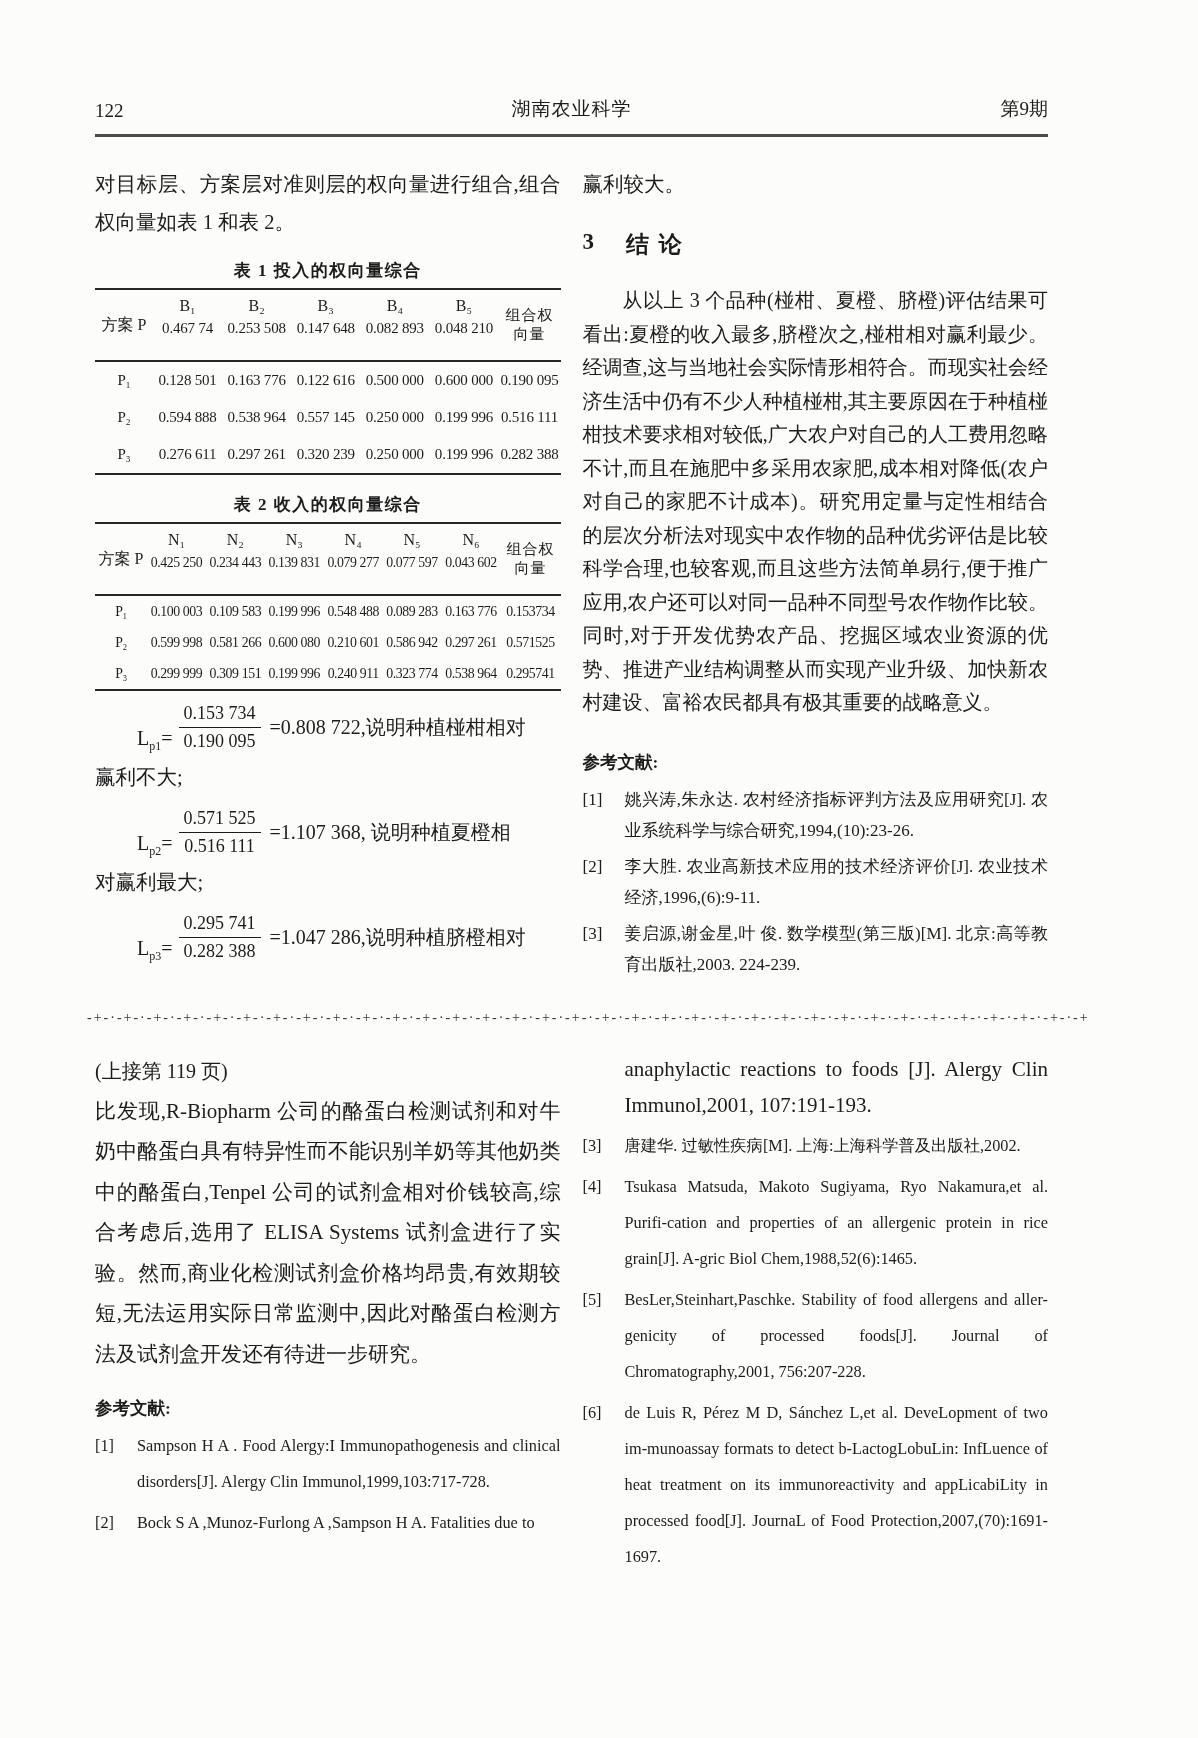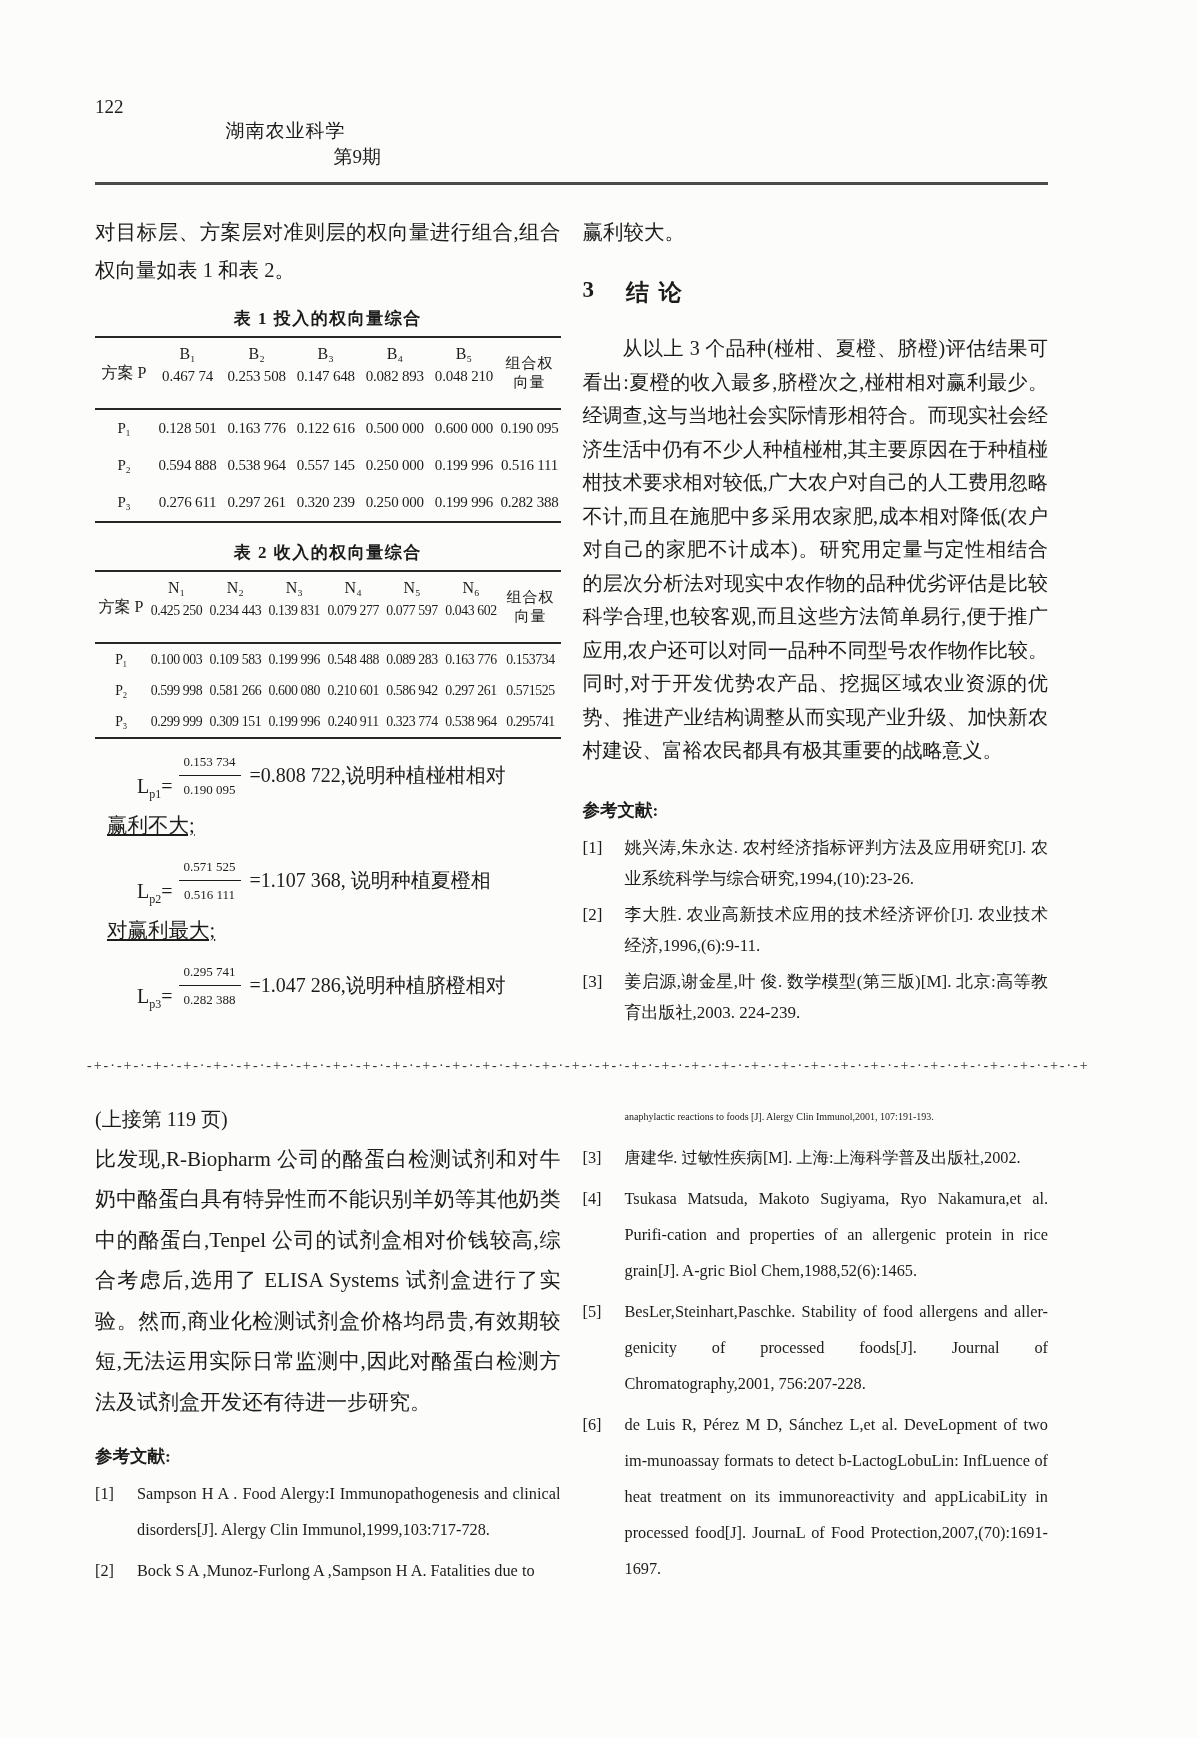--- a/index.html
+++ b/index.html
@@ -7,21 +7,21 @@
     position:relative;
     width:1198px; height:1738px;
     box-sizing:border-box;
     background:#fcfcfa;
     color:#1c1c1c;
     font-family:"Liberation Serif","DejaVu Serif",serif;
     padding:96px 150px 0 95px;
     overflow:hidden;
   }
   
-  .hdr { display:flex; align-items:flex-start; font-size:19px;flex-direction:column; }
+  .hdr { display:flex; align-items:flex-end; font-size:19px; }
   .hdr .h-left  { width:30%; text-align:left; }
   .hdr .h-mid   { width:40%; text-align:center; letter-spacing:1px; }
   .hdr .h-right { width:30%; text-align:right; }
   .hdr-rule { border-bottom:3px solid #4c4c4c; margin-top:12px; margin-bottom:28px; }
 
   
   .cols { display:flex; gap:22px; }
   .col  { width:466px; }
 
   .body-text { font-size:20.5px; line-height:38px; text-align:justify; margin:0; }
@@ -48,38 +48,38 @@
   .rowlabel { font-size:15.5px; }
 
   
   .frac { display:inline-block; vertical-align:middle; text-align:center; margin:2px 5px; }
   .frac .num { display:block; border-bottom:1.6px solid #1c1c1c; padding:0 5px 1px; }
   .frac .den { display:block; padding-top:1px; }
   .inline-frac { font-size:18px; line-height:25px; }
   .method { margin-top:16px; }
   .formula { display:flex; align-items:center; margin:8px 0 2px 42px;
              font-size:20px; }
-  .formula .frac { font-size:13px; line-height:25px; }
+  .formula .frac { font-size:18px; line-height:25px; }
   .f-lhs { margin-right:1px;margin-top:25px; }
   .f-lhs sub { font-size:12px; }
   .f-res { margin-left:4px; font-size:20px; }
-  .f-tail { margin:2px 12px 4px;text-decoration:underline; }
+  .f-tail { margin:2px 0 4px; }
 
   
   .sec-head { display:flex; gap:30px; font-size:23px; font-weight:bold;
               letter-spacing:2px; margin:26px 0 24px; }
 
   
   .refs-label { font-weight:bold; font-size:17.5px; margin:30px 0 10px; }
   .ref { display:flex; margin-bottom:5px; }
   .ref-marker { flex:none; width:42px; }
   .ref-text { flex:1; text-align:justify; }
   .ref-cn { font-size:17px; line-height:31px; }
   .ref-en { font-size:16.3px; line-height:36px; }
-  .cont-line { padding-left:42px; font-size:10px; line-height:36px;
+  .cont-line { padding-left:42px; font-size:21px; line-height:36px;
                text-align:justify; margin:0 0 5px; }
 
   .editor-note { text-align:right; font-style:italic; font-size:21px;
                  letter-spacing:3px; }
   .note-upper { margin-top:52px; }
 
   
   .divider { white-space:nowrap; overflow:hidden; font-size:14px; line-height:14px;
              letter-spacing:2px; color:#333; margin:26px -40px 26px -8px; }
 

